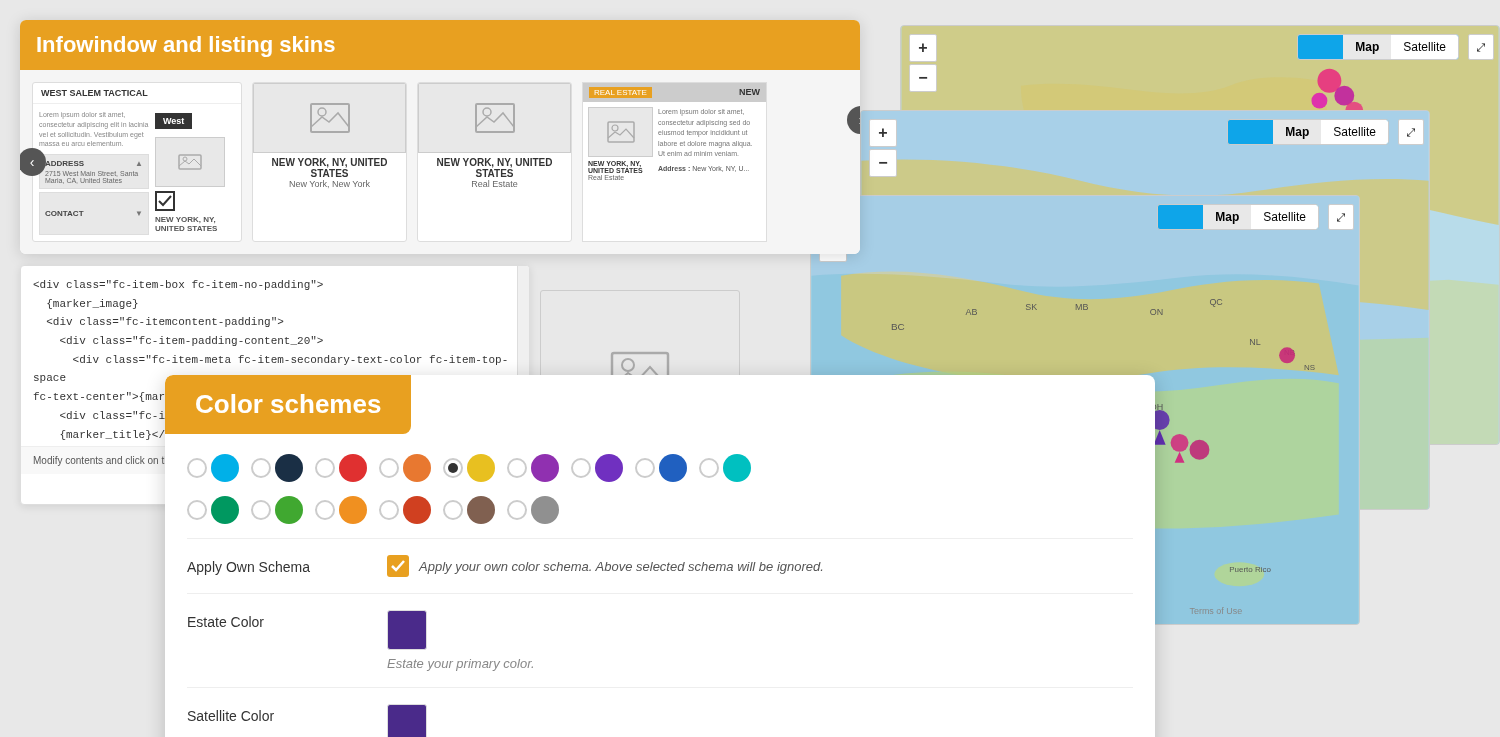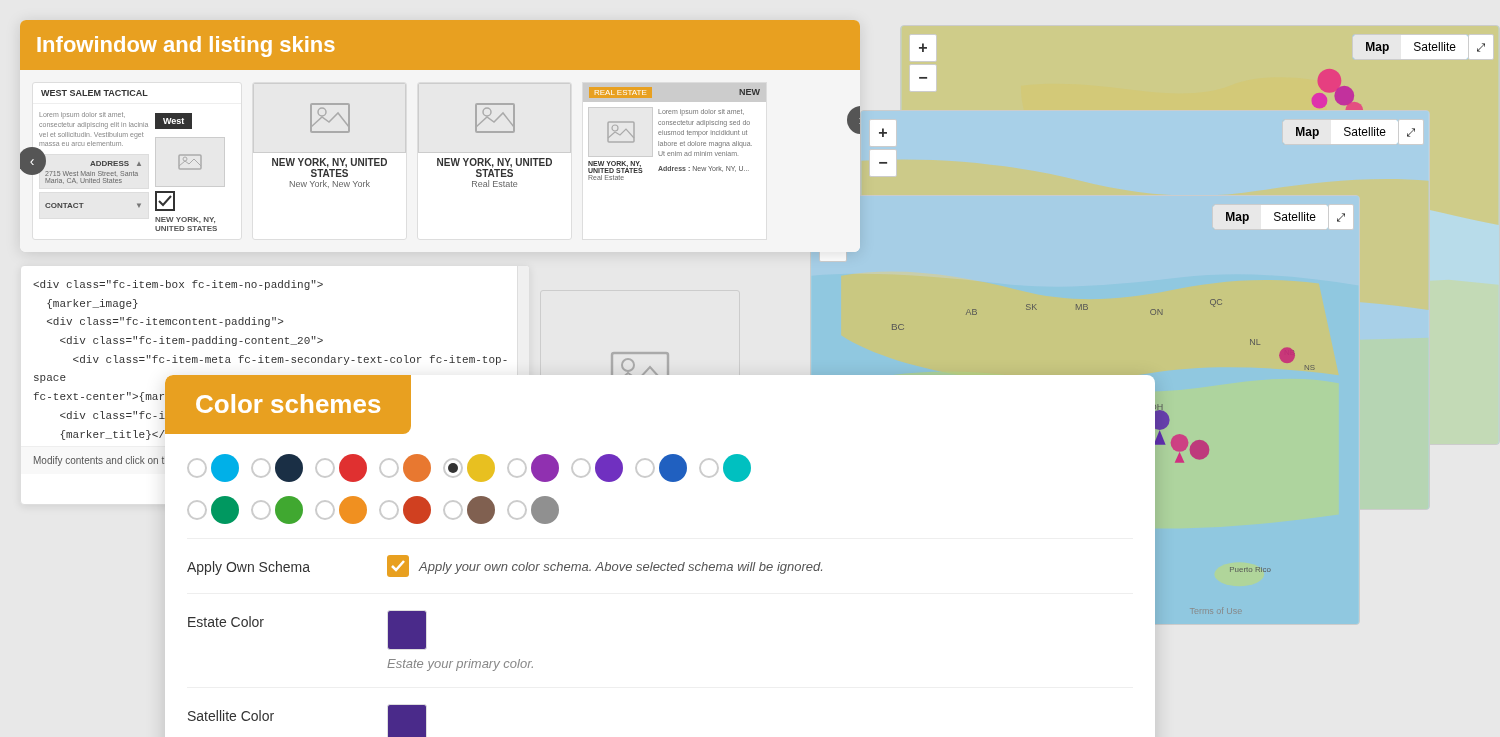--- a/index.html
+++ b/index.html
@@ -52,26 +52,27 @@
       border: 1px solid #ccc;
       border-radius: 2px;
       display: flex; align-items: center; justify-content: center;
       font-size: 16px; font-weight: bold;
       cursor: pointer;
       color: #333;
     }
 
     .map-type-toggle {
       position: absolute;
-      top: 8px; right: 30px;
+      top: 8px; right: 40px;
       display: flex;
       background: #0ea5e9;
       border: 1px solid #ccc;
       border-radius: 3px;
       overflow: hidden;
+      padding-left: 45px;
     }
     .map-type-btn {
       padding: 5px 12px;
       font-size: 12px;
       cursor: pointer;
       border: none;
       background: white;
     }
     .map-type-btn.active {
       background: #e8e8e8;
@@ -535,27 +536,27 @@
   <div class="listing-content">
 
     <div class="skin-card-first" style="position:relative; width:210px;">
       <div class="skin-nav-left">‹</div>
 
       <div style="padding:5px 8px; font-size:9px; font-weight:bold; color:#333; border-bottom:1px solid #eee;">WEST SALEM TACTICAL</div>
       <div style="display:flex; gap:6px; padding:6px;">
         <div style="flex:1;">
           <div style="font-size:7px; color:#888; line-height:1.4;">Lorem ipsum dolor sit amet, consectetur adipiscing elit in lacinia vel et sollicitudin. Vestibulum eget massa eu arcu elementum.</div>
           <div style="background:#e8e8e8; padding:4px 5px; margin-top:5px; border:1px solid #ddd;">
-            <div style="font-size:8px; font-weight:bold; color:#444; display:flex; justify-content:space-between;padding-left:45px;">
+            <div style="font-size:8px; font-weight:bold; color:#444; display:flex; justify-content:space-between;">
               <span>ADDRESS</span>
               <span style="color:#777;">▲</span>
             </div>
             <div style="font-size:7px; color:#666; margin-top:2px;">2715 West Main Street, Santa Maria, CA, United States</div>
           </div>
-          <div style="background:#e8e8e8; padding:8px 5px; margin-top:3px; border:1px solid #ddd; display:flex; justify-content:space-between;">
+          <div style="background:#e8e8e8; padding:16px 5px; margin-top:3px; border:1px solid #ddd; display:flex; justify-content:space-between;">
             <span style="font-size:8px; font-weight:bold; color:#444;">CONTACT</span>
             <span style="color:#777; font-size:8px;">▼</span>
           </div>
         </div>
         <div style="width:80px;">
           <div class="udine-badge">West</div>
           <div style="width:70px; height:50px; background:#e8e8e8; border:1px solid #ccc; display:flex; align-items:center; justify-content:center; margin-top:4px;">
             <svg width="24" height="20" viewBox="0 0 24 20" fill="none">
                 <rect x="1" y="3" width="22" height="14" rx="1" stroke="#aaa" stroke-width="1.5" fill="none"></rect>
                 <path d="M1,14 L7,9 L11,12 L16,7 L23,14" stroke="#aaa" stroke-width="1" fill="none"></path>

